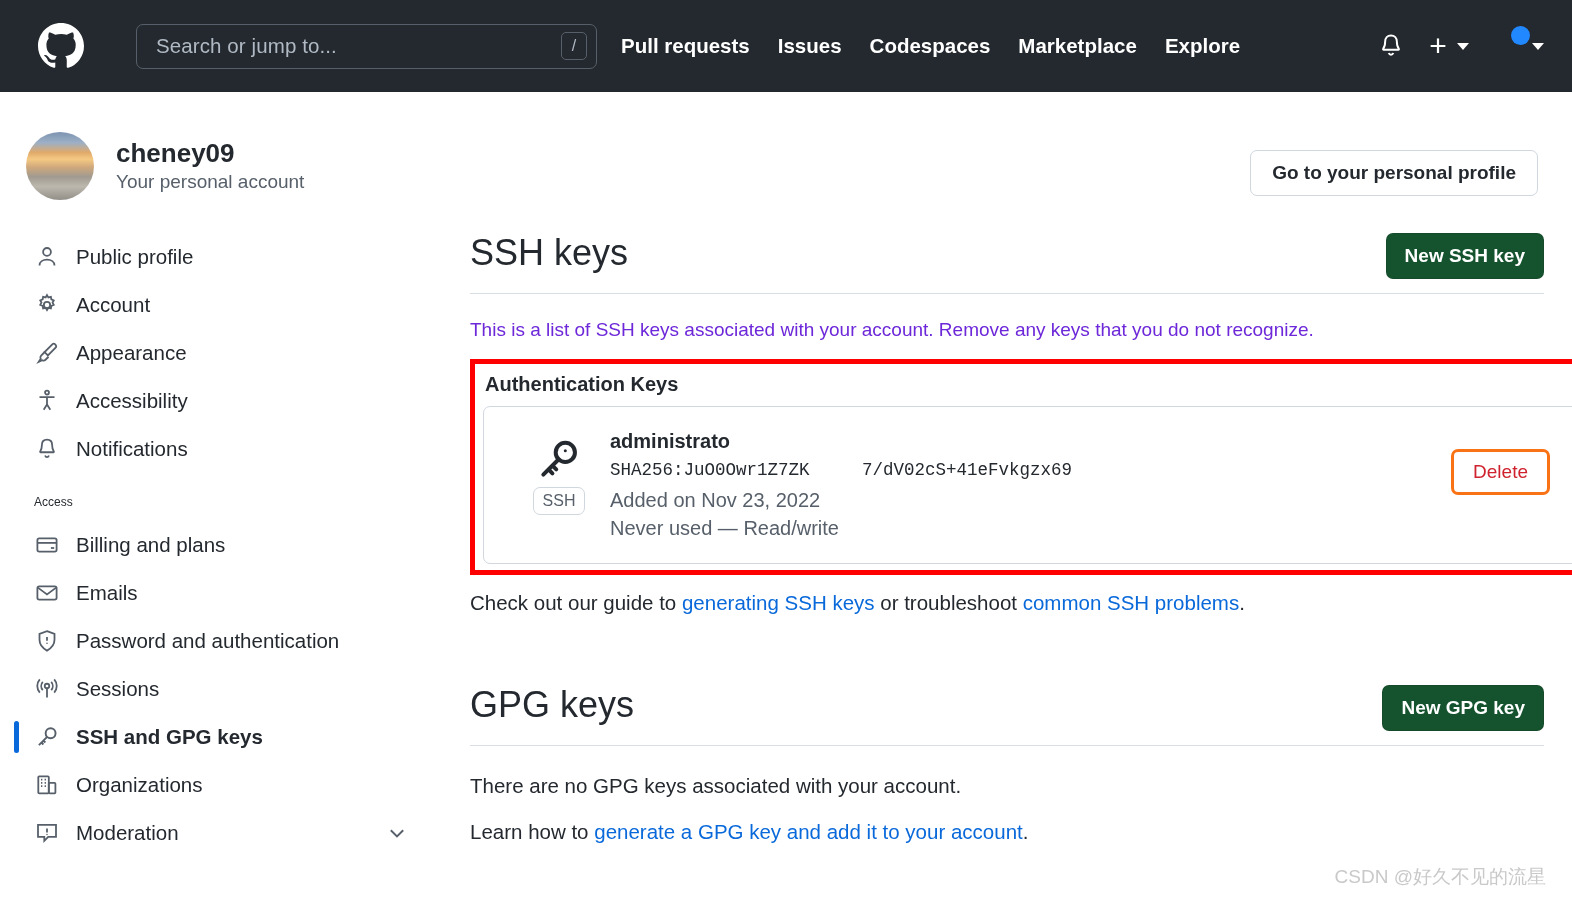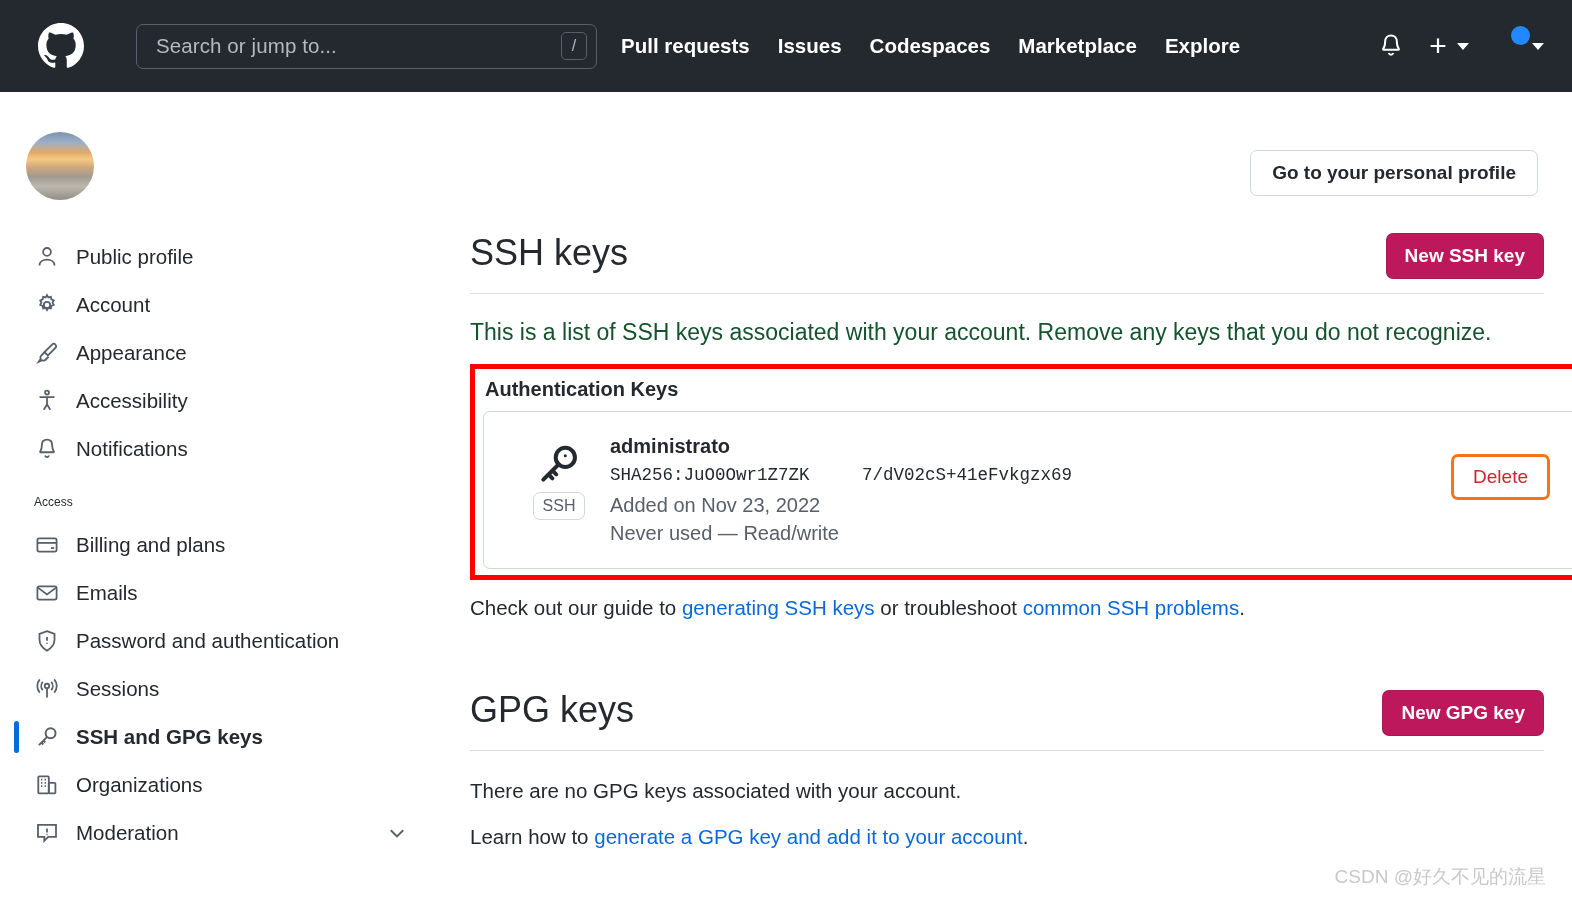--- a/index.html
+++ b/index.html
@@ -195,34 +195,34 @@
 
   .sec-head {
     display: flex;
     align-items: flex-start;
     justify-content: space-between;
     padding-bottom: 14px;
     border-bottom: 1px solid #d8dee4;
   }
   .sec-title { font-size: 36px; font-weight: normal; color: #24292f; line-height: 1.1; }
   .btn-green {
-    background: #be185d;
+    background: #14532d;
     border: 1px solid rgba(27,31,36,.15);
     color: #ffffff;
     font-size: 19px;
     font-weight: bold;
     border-radius: 7px;
     padding: 11px 18px;
     font-family: inherit;
     cursor: pointer;
     white-space: nowrap;
   }
   .sec-desc {
-    font-size: 23px;
-    color: #14532d;
+    font-size: 19px;
+    color: #6d28d9;
     padding-top: 25px;
     padding-bottom: 8px;
   }
 
   
   .highlight-box {
     position: relative;
     border: 5px solid #fe0000;
     margin-top: 10px;
     margin-right: -58px;
@@ -349,20 +349,24 @@
       </span>
       <span class="caret-down"></span>
     </span>
   </div>
 </div>
 
 <div class="page">
 
   <div class="profile-row">
     <span class="profile-avatar"></span>
+    <div class="profile-text">
+      <div class="profile-name">cheney09</div>
+      <div class="profile-sub">Your personal account</div>
+    </div>
     <button class="btn-profile">Go to your personal profile</button>
   </div>
 
   <div class="layout">
 
     <aside class="sidebar">
 
       <div class="side-item">
         <span class="s-icon">
           <svg viewBox="0 0 16 16" fill="none" stroke="currentColor" stroke-width="1.2">

